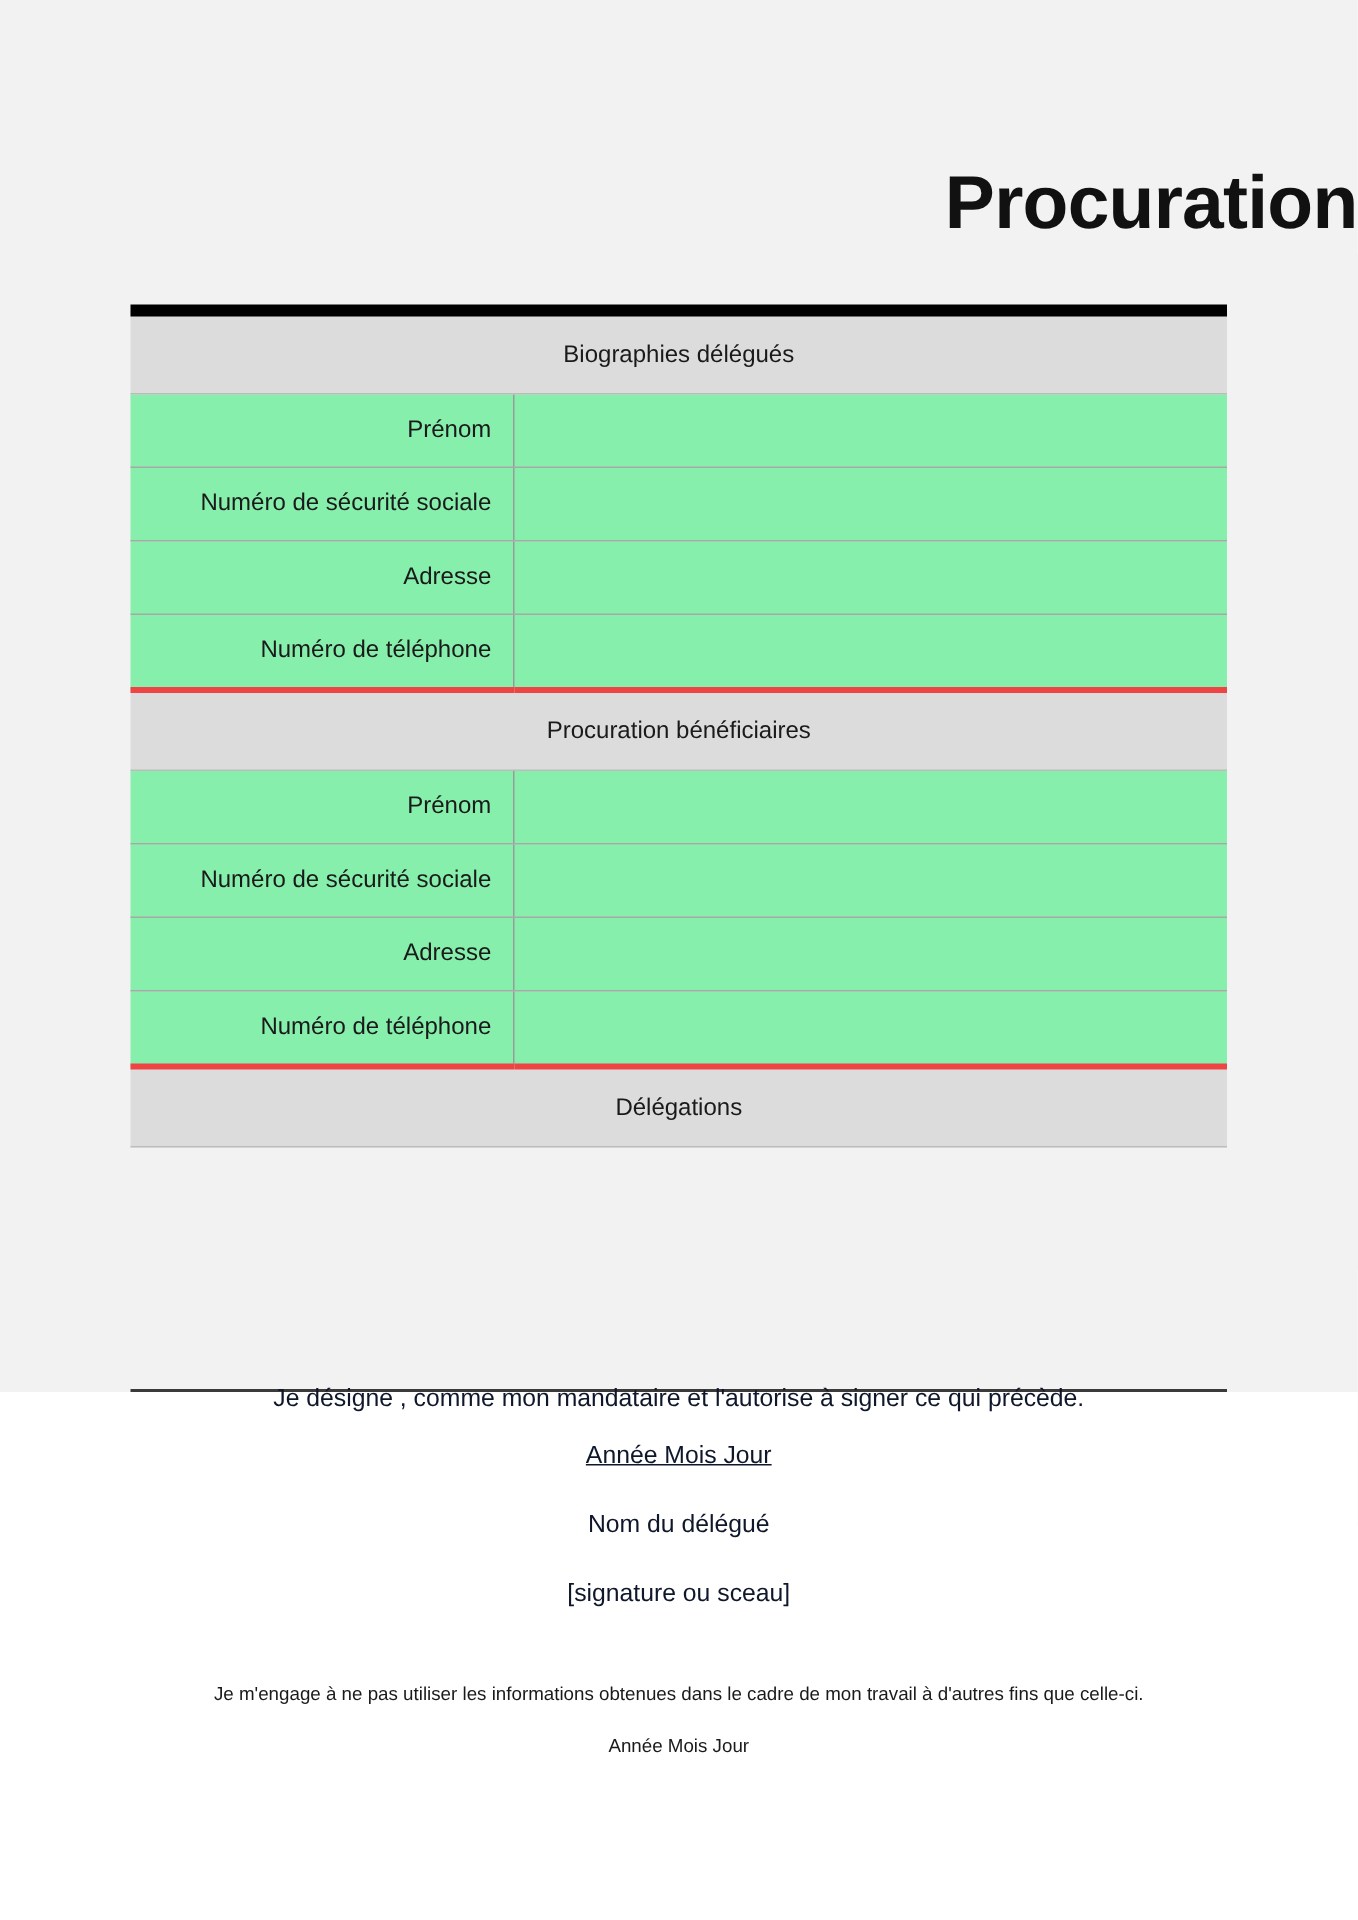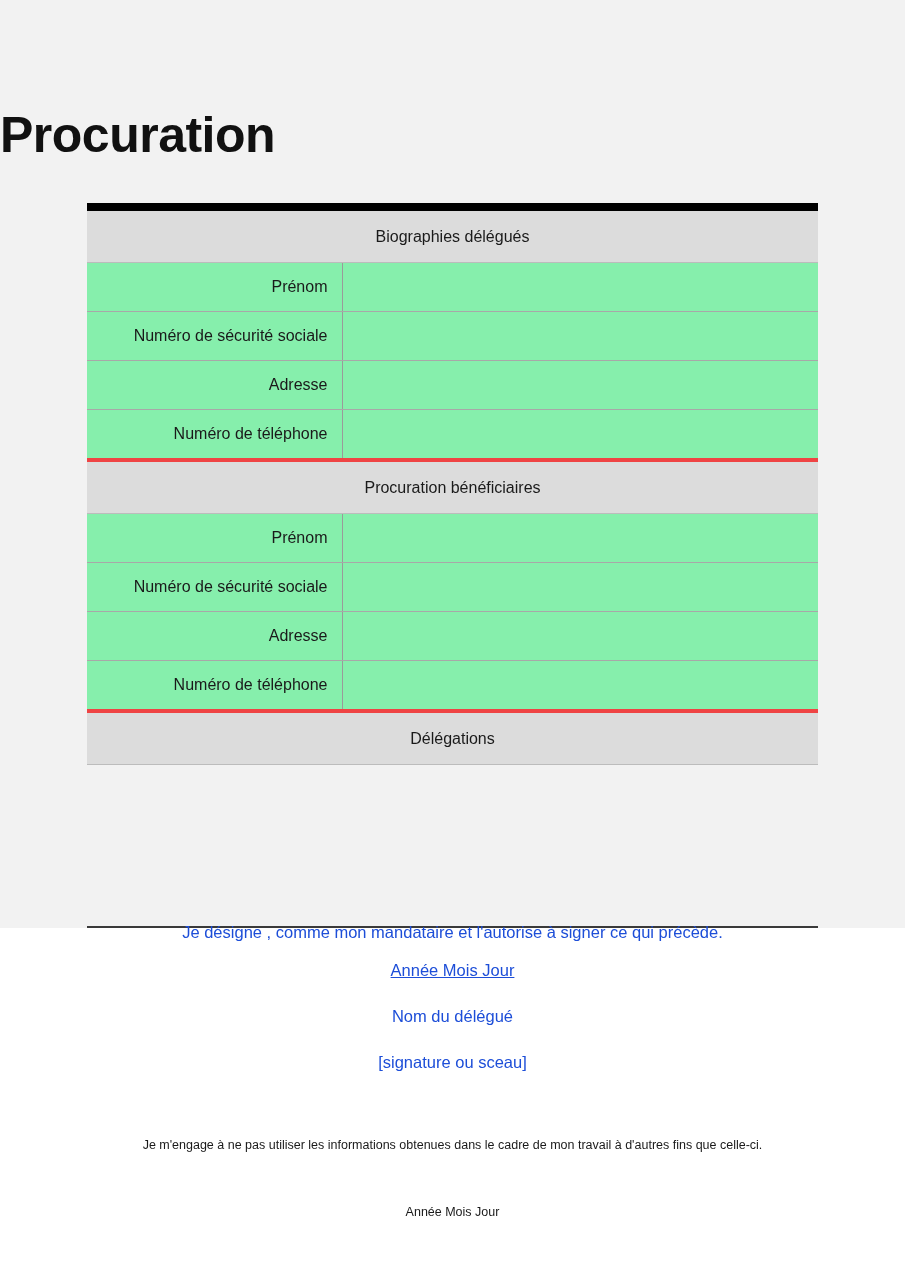--- a/index.html
+++ b/index.html
@@ -40,21 +40,21 @@
     width: 905px;
     height: 1280px;
   }
 
   
   .doc-title {
     position: absolute;
     left: 0;
     top: 103px;
     width: 905px;
-    text-align: left;
+    text-align: right;
     font-size: 50px;
     font-weight: bold;
     letter-spacing: -0.5px;
     color: #111111;
     line-height: 64px;
   }
 
   
   .form-table {
     position: absolute;
@@ -118,38 +118,38 @@
     left: 0;
     top: 920px;
     width: 905px;
     text-align: center;
   }
   .sig-line {
     font-size: 16.5px;
     line-height: 24px;
     margin: 0;
     padding: 0;
-    color: #1d4ed8;
+    color: #0f172a;
   }
   .sig-spacer-1 { height: 14px; }
   .sig-spacer   { height: 22px; }
   .underlined { text-decoration: underline; }
 
   
   .footer-block {
     position: absolute;
     left: 0;
     top: 1120px;
     width: 905px;
     text-align: center;
   }
   .footer-line {
     font-size: 12.5px;
     line-height: 18px;
-    margin: 16px;
+    margin: 0;
     padding: 0;
     color: #1a1a1a;
   }
   .footer-spacer { height: 17px; }
 </style>
 </head>
 <body>
 
 <div class="page-upper"></div>
 <div class="page-lower"></div>

